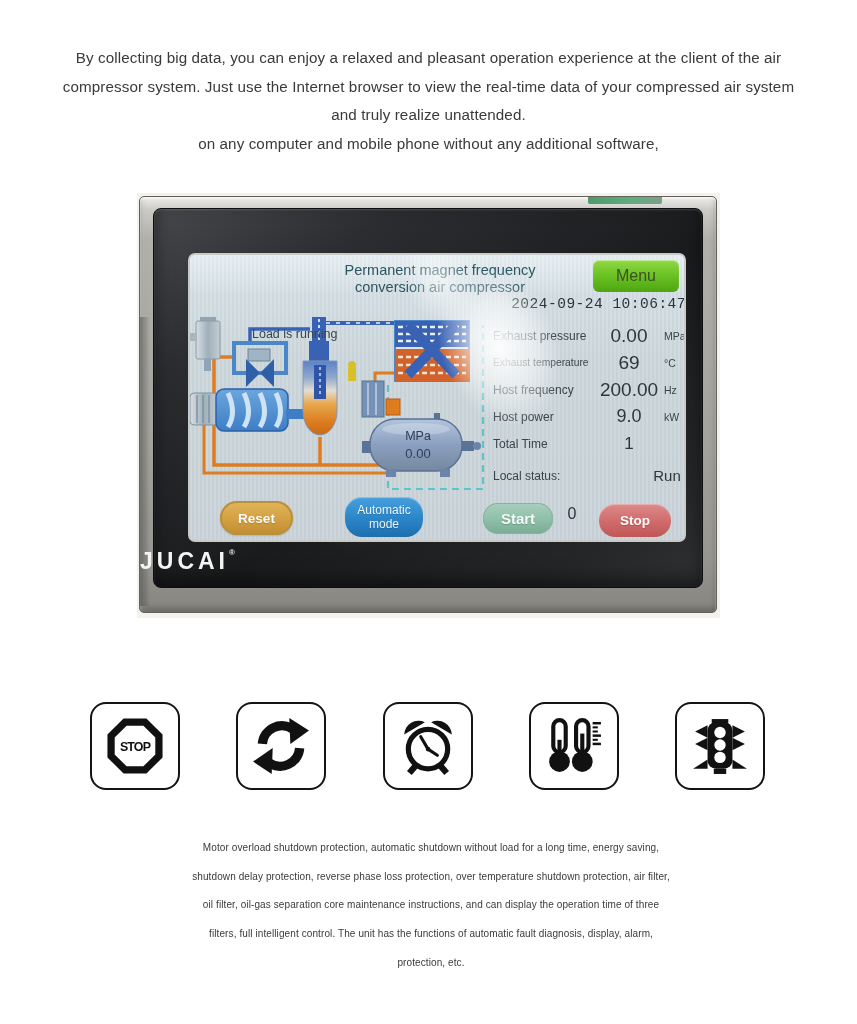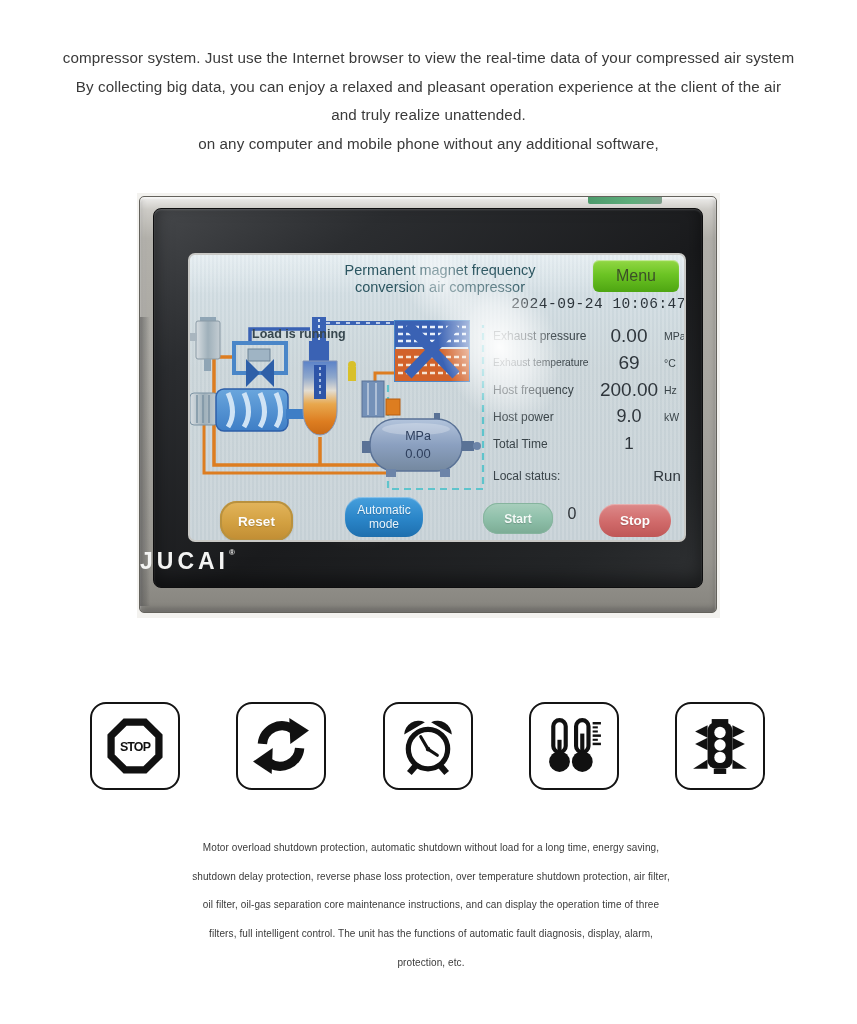--- a/index.html
+++ b/index.html
@@ -43,48 +43,48 @@
   .title { position:absolute; left:105px; top:7px; width:290px; text-align:center;
            color:#2c5661; font-size:14.5px; line-height:16.5px; font-weight:400; }
   .menu-btn { position:absolute; right:5px; top:5px; width:86px; height:32px; border:none; cursor:pointer;
            background:linear-gradient(180deg,#93d845 0%,#6cc424 45%,#4ea512 100%);
            color:#3c4f28; font-size:16px; font-family:inherit; border-radius:6px;
            box-shadow:inset 0 1px 1px rgba(255,255,255,.5); }
   .datetime { position:absolute; left:300px; top:41px; width:196px; text-align:right;
            font-family:"Liberation Mono","DejaVu Sans Mono",monospace; font-size:14.5px; color:#2c343a; letter-spacing:.5px; }
 
   .schematic { position:absolute; left:0; top:60px; width:300px; height:190px; }
-  .load-status { position:absolute; left:62px; top:72px; font-size:12.5px; color:#37474f;font-weight:bold; }
+  .load-status { position:absolute; left:62px; top:72px; font-size:12.5px; color:#37474f; }
   .tank-label { position:absolute; left:182px; width:92px; text-align:center; color:#2d3e5c; }
   .tank-unit  { top:174px; font-size:12.5px; }
   .tank-value { top:191px; font-size:13px; }
 
   
   .readings { position:absolute; left:303px; top:67px; width:193px; }
   .reading { display:grid; grid-template-columns:104px 64px 25px; align-items:center; height:27px; }
   .r-label { font-size:12px; color:#3a4449; }
   .r-value { font-size:19px; color:#2f363c; text-align:center; }
   .r-unit  { font-size:10.5px; color:#3a4449; text-align:left; padding-left:3px; }
   .reading:nth-child(2) .r-label { font-size:10.3px; }
   .reading:nth-child(4) .r-value { font-size:18px; }
   .reading:nth-child(5) .r-value { font-size:17px; }
   .reading:nth-child(6) { margin-top:5px;gap:38px; }
   .reading:nth-child(6) .r-value { font-size:15px; }
 
   
   .sbtn { position:absolute; border:none; cursor:pointer; font-family:inherit; font-weight:bold;
           color:#fdfdfc; text-shadow:0 1px 1px rgba(0,0,0,.18); }
-  .sbtn.reset { left:30px; top:246px; width:73px; height:40px; border-radius:17px; font-size:13.5px;
+  .sbtn.reset { left:30px; top:246px; width:73px; height:34px; border-radius:17px; font-size:13.5px;
           background:linear-gradient(180deg,#e3b55c 0%,#d2a041 55%,#c08c33 100%);
           box-shadow:inset 0 0 0 2px #b9913e, 0 1px 2px rgba(0,0,0,.15); }
   .sbtn.auto { left:155px; top:242px; width:78px; height:40px; border-radius:17px; font-size:12px; line-height:14px;
           font-weight:normal; color:#eaf4fb;
           background:linear-gradient(180deg,#47a0dd 0%,#2a85c8 55%,#1e6fae 100%);
           box-shadow:inset 0 1px 1px rgba(255,255,255,.4); }
-  .sbtn.start { left:293px; top:248px; width:70px; height:31px; border-radius:15px; font-size:12px;
+  .sbtn.start { left:293px; top:248px; width:70px; height:31px; border-radius:15px; font-size:15px;
           background:linear-gradient(180deg,#a9cfbd 0%,#8fc0aa 50%,#7bab94 100%);
           color:#f4faf7; box-shadow:inset 0 0 0 1px #86b49e; }
   .sbtn.stop { left:409px; top:249px; width:72px; height:33px; border-radius:16px; font-size:13.5px;
           background:linear-gradient(180deg,#dd8a8a 0%,#d06a6a 55%,#bf5757 100%);
           box-shadow:inset 0 1px 1px rgba(255,255,255,.35); }
   .counter { position:absolute; left:372px; top:250px; width:20px; text-align:center;
           font-size:16px; color:#2e3338; }
 
   
   .glare { position:absolute; pointer-events:none; }
@@ -104,22 +104,22 @@
   .icon-box { width:90px; height:88px; border:2.5px solid #141414; border-radius:16px;
               background:#fff; display:flex; align-items:center; justify-content:center; }
   .icon-box svg { display:block; }
 </style>
 </head>
 <body>
 
 <div class="page">
 
   <div class="intro">
+    <div>By collecting big data, you can enjoy a relaxed and pleasant operation experience at the client of the air</div>
     <div>compressor system. Just use the Internet browser to view the real-time data of your compressed air system</div>
-    <div>By collecting big data, you can enjoy a relaxed and pleasant operation experience at the client of the air</div>
     <div>and truly realize unattended.</div>
     <div>on any computer and mobile phone without any additional software,</div>
   </div>
 
   <div class="photo">
     <div class="frame">
       <div class="green-strip"></div>
       <div class="frame-shade"></div>
       <div class="bezel">
         <div class="bezel-glare"></div>

